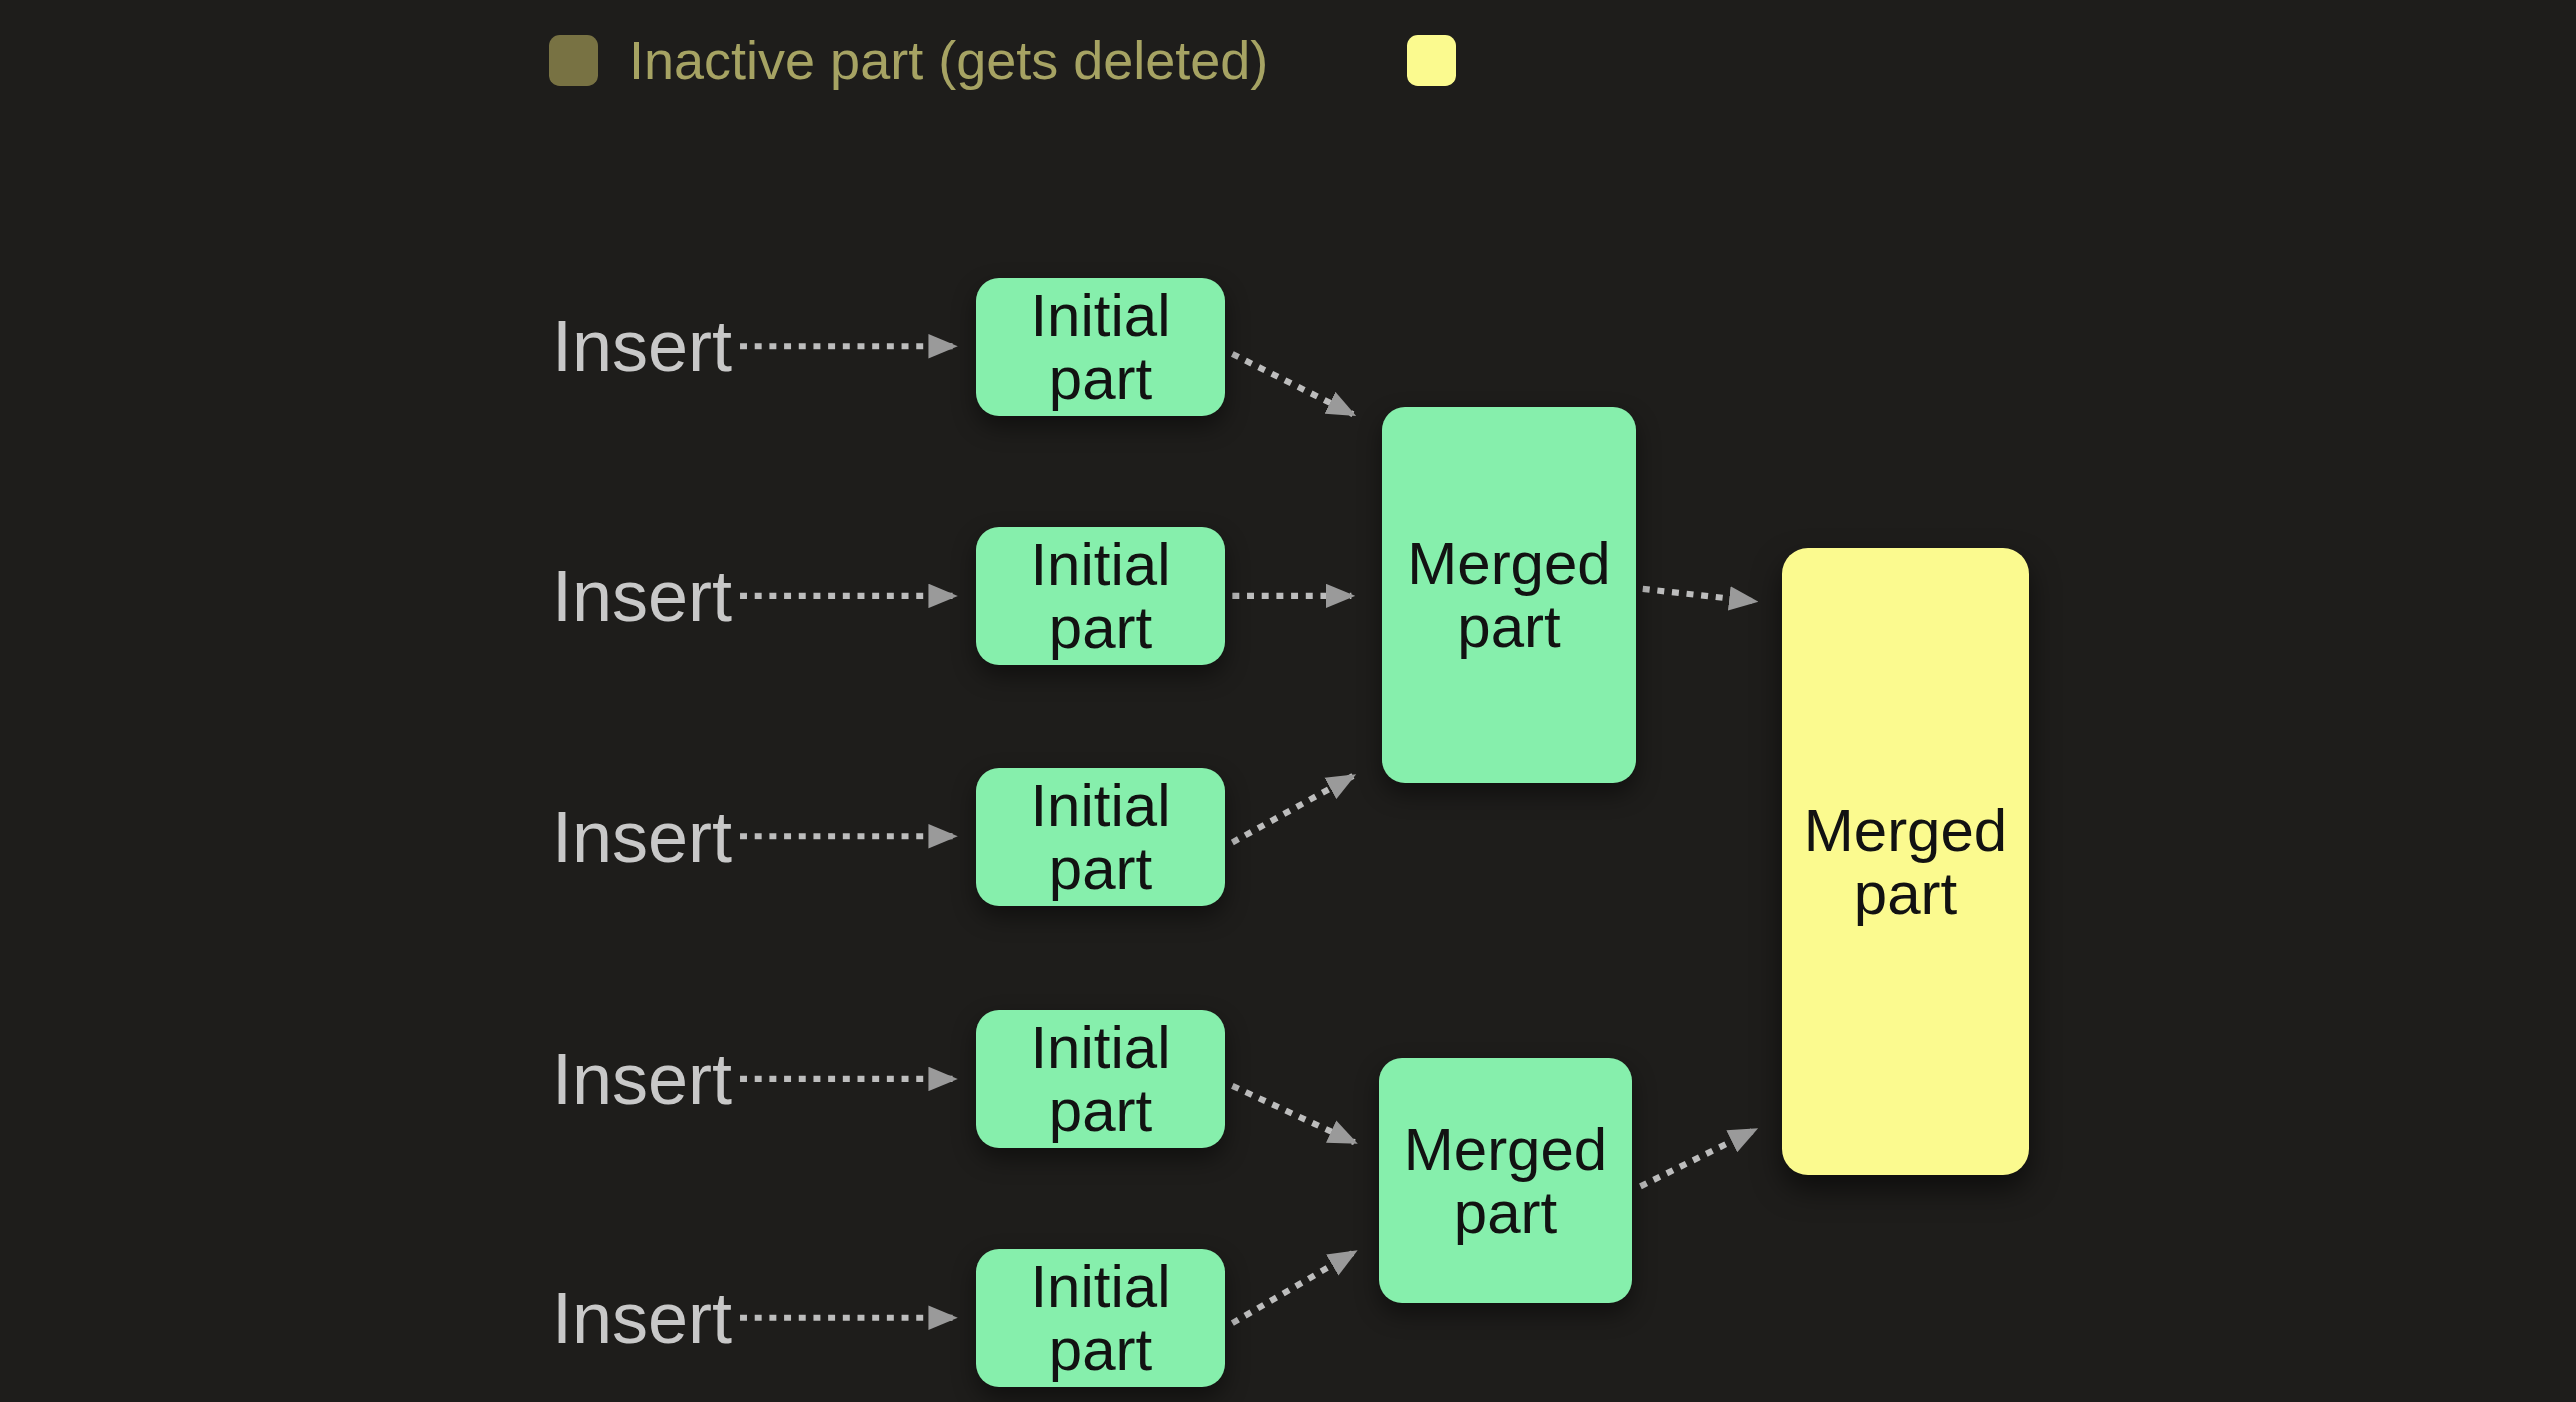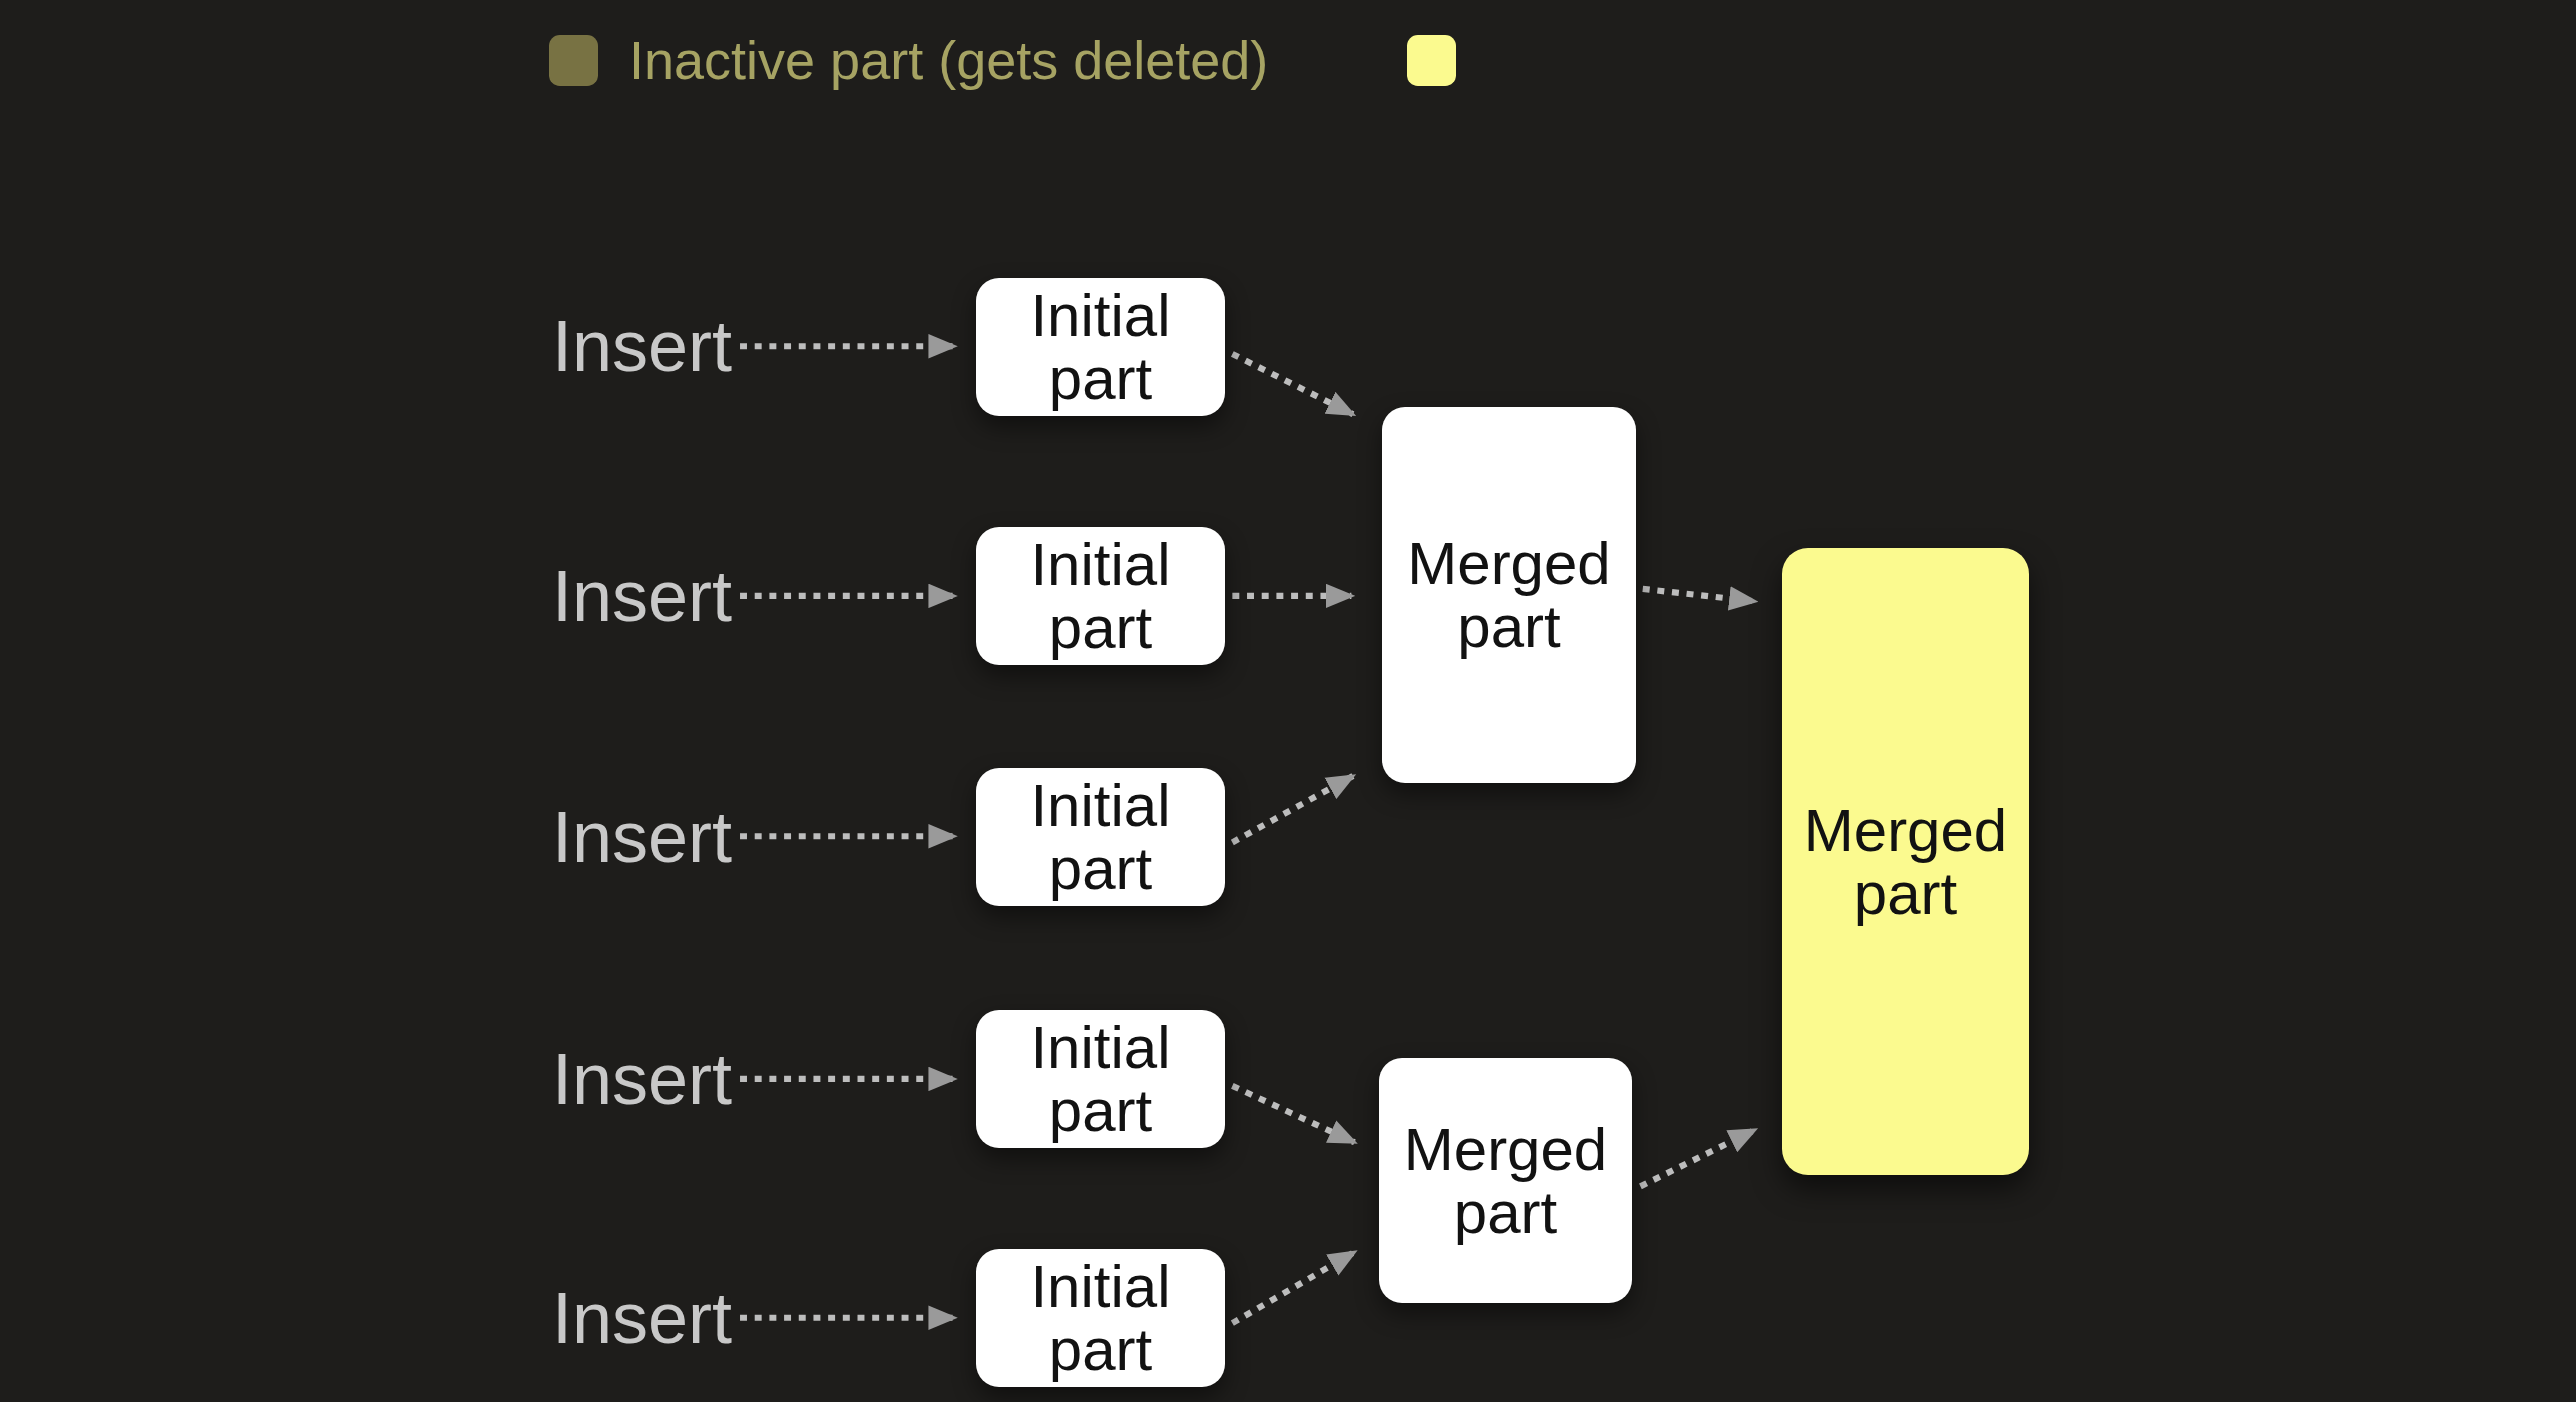--- a/index.html
+++ b/index.html
@@ -60,21 +60,21 @@
   
   .node{
     position:absolute;
     display:flex; align-items:center; justify-content:center;
     text-align:center;
     font-size:60px; line-height:63px;
     color:#121212;
     border-radius:23px;
     box-shadow:0 10.8px 23px rgba(0,0,0,0.45);
   }
-  .node.olive{ background:#ffffff; }
+  .node.olive{ background:#86efac; }
   .node.yellow{
     background:#fbfa8f;
     border-radius:26px;
     box-shadow:0 14px 29px rgba(0,0,0,0.55);
   }
   .node .node-text{ display:block; max-width:209px; }
   .node.initial{ left:976px; width:249px; height:138px; }
   .node.i1{ top:278px; }
   .node.i2{ top:527px; }
   .node.i3{ top:768px; }

